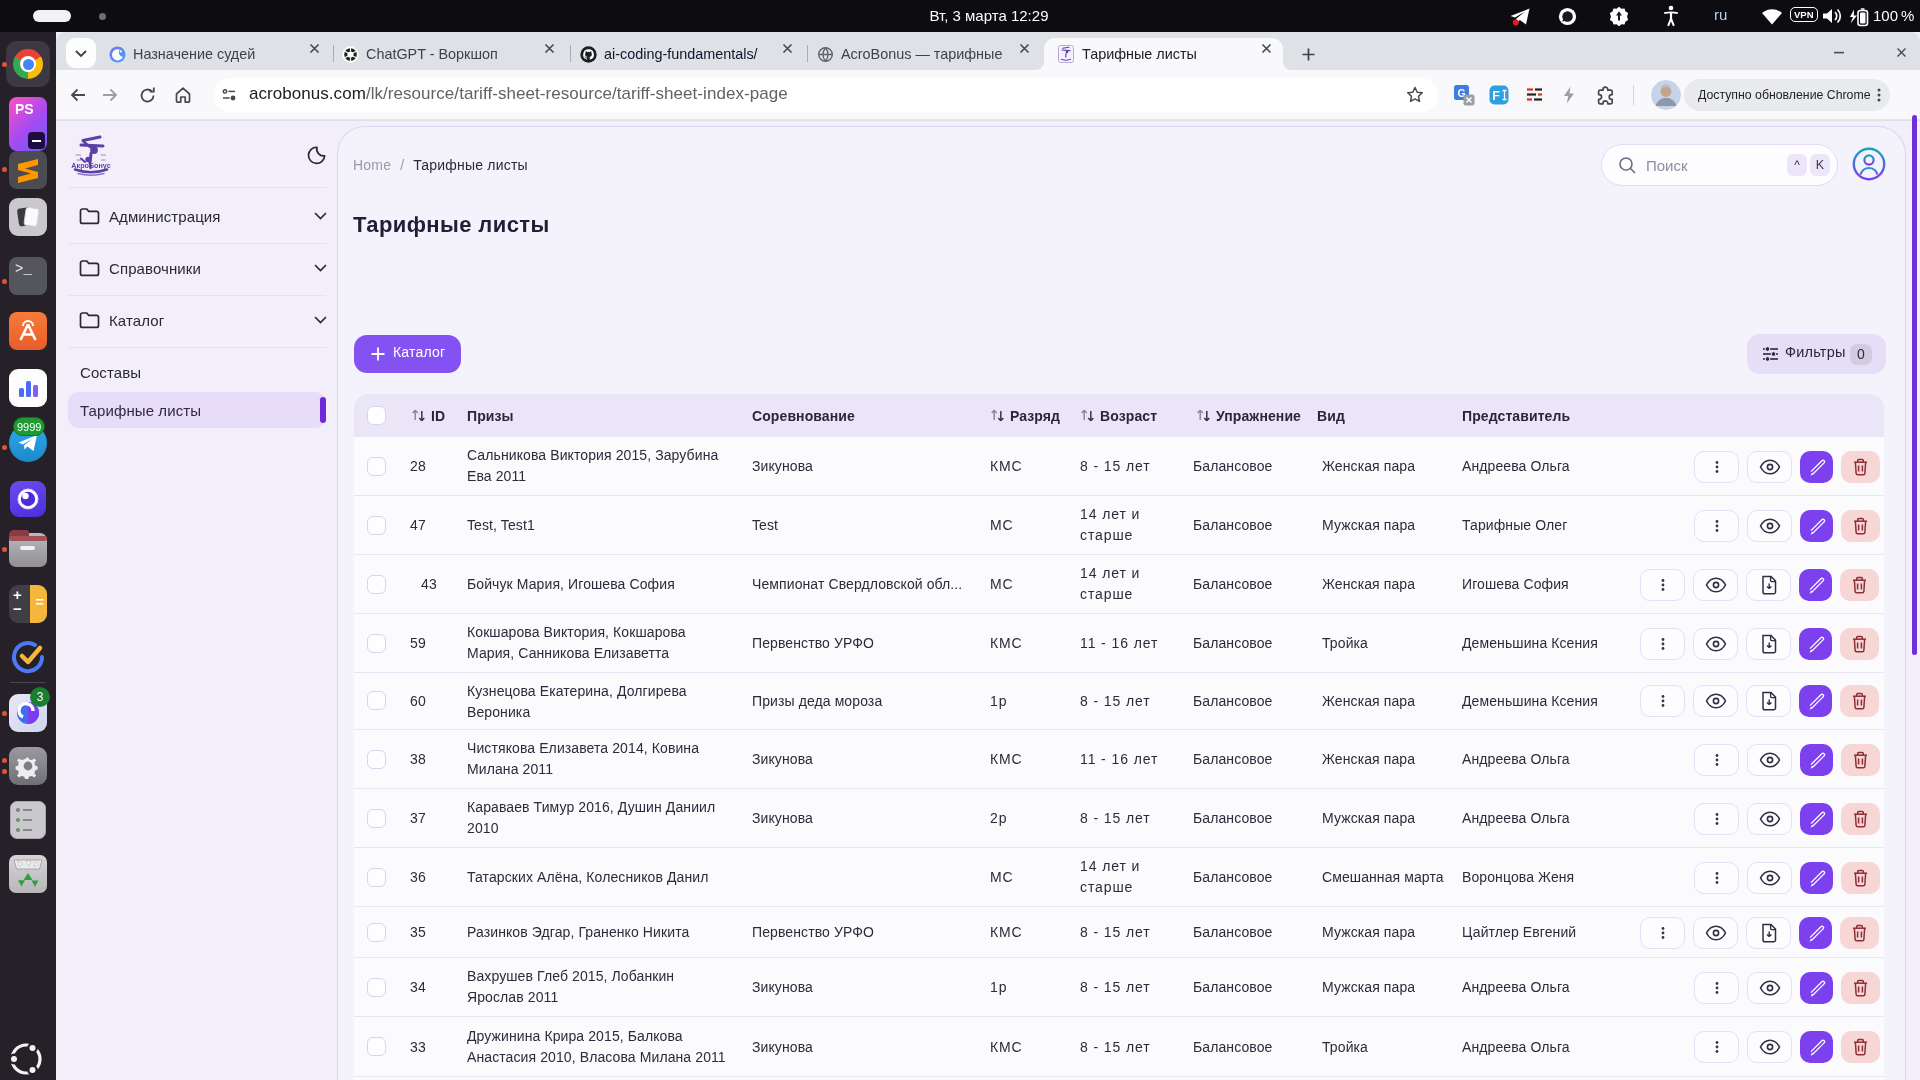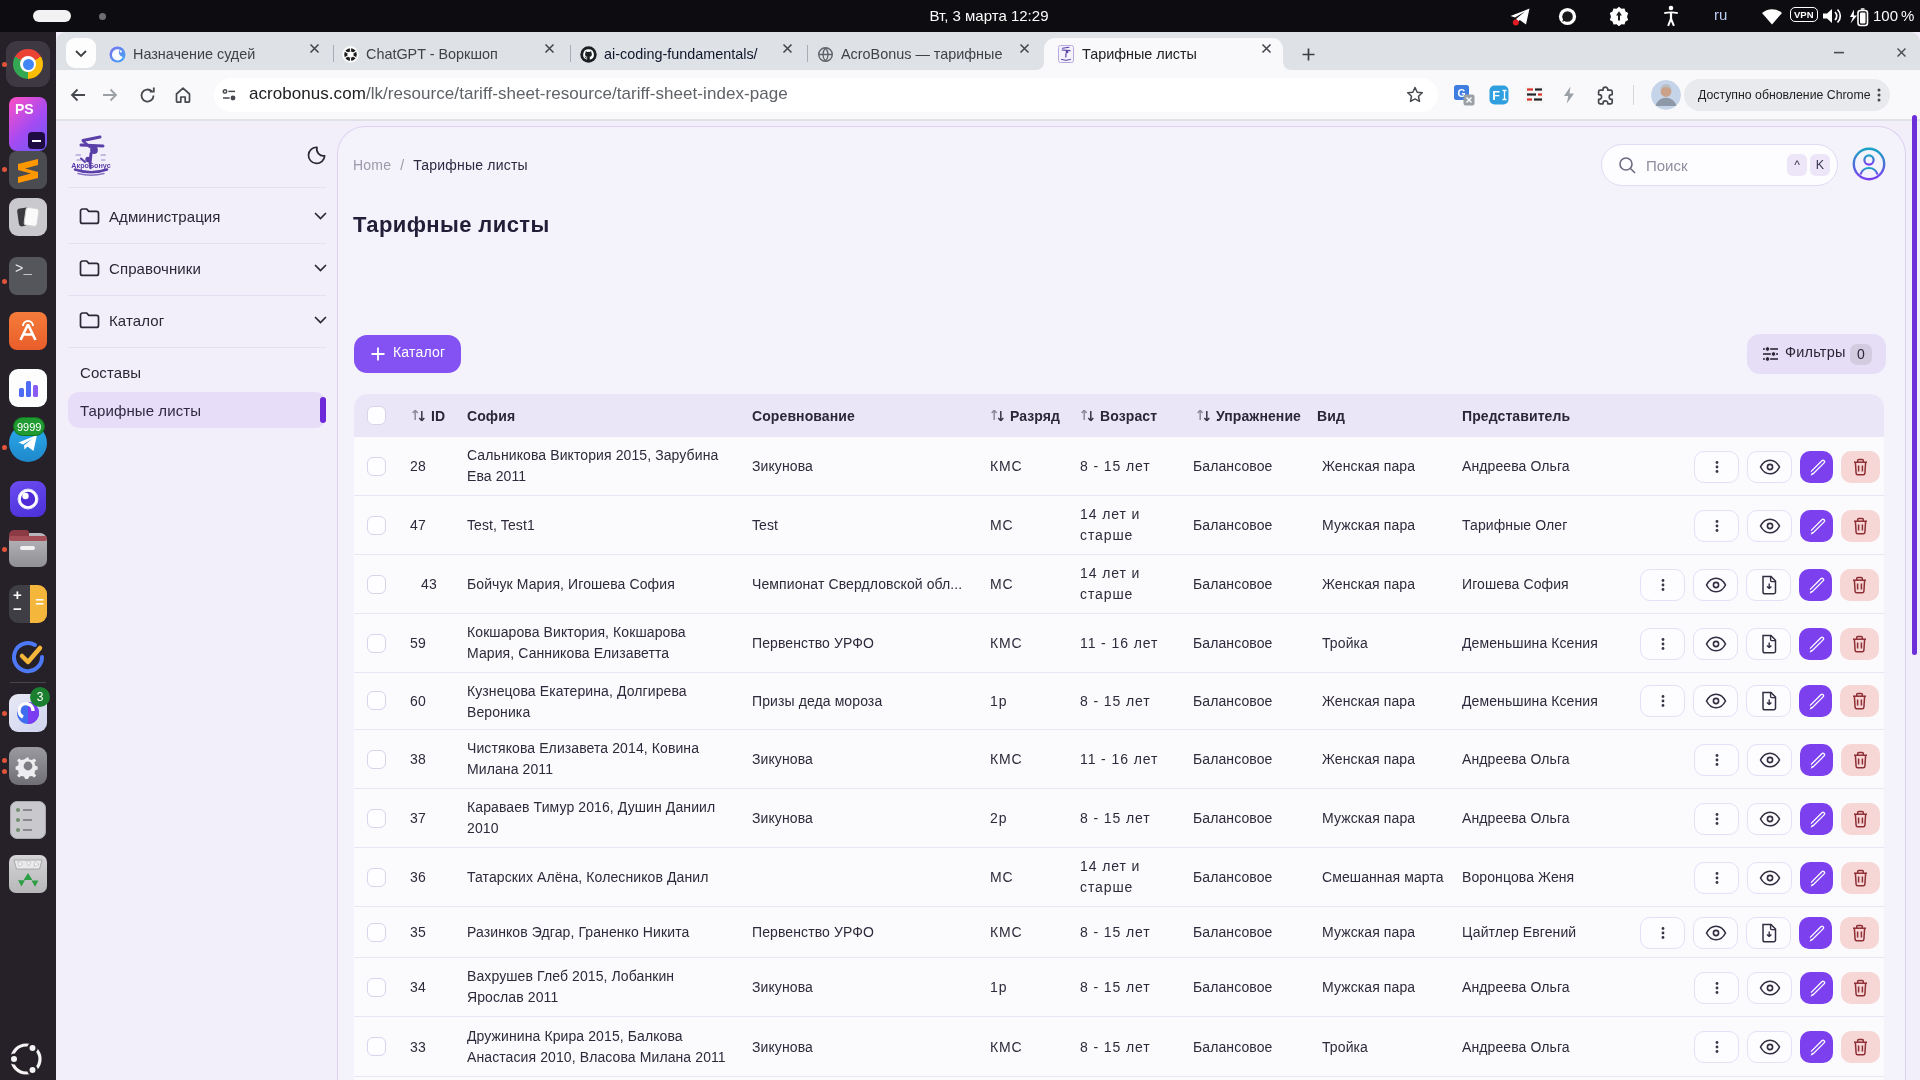--- a/index.html
+++ b/index.html
@@ -554,21 +554,21 @@
       <span style="position:absolute;left:38px;top:10px;letter-spacing:0.2px">Фильтры</span>
       <span class="badge">0</span>
     </div>
     <div id="table">
 <div id="thead">
         <span class="cb" style="top:12px"></span>
         <div class="th" style="left:57px"><svg width="15" height="15" viewBox="0 0 15 15" fill="none" style="margin-right:5px">
             <path d="M4.2 12 V2.6 M4.2 2.2 L1.7 4.9 M4.2 2.2 L6.7 4.9" stroke="#8d8999" stroke-width="1.5"></path>
             <path d="M10.8 3 V12.4 M10.8 12.8 L8.3 10.1 M10.8 12.8 L13.3 10.1" stroke="#3a3547" stroke-width="1.5"></path>
           </svg>ID</div>
-        <div class="th" style="left:113px">София</div>
+        <div class="th" style="left:113px">Призы</div>
         <div class="th" style="left:398px">Соревнование</div>
         <div class="th" style="left:636px"><svg width="15" height="15" viewBox="0 0 15 15" fill="none" style="margin-right:5px">
             <path d="M4.2 12 V2.6 M4.2 2.2 L1.7 4.9 M4.2 2.2 L6.7 4.9" stroke="#8d8999" stroke-width="1.5"></path>
             <path d="M10.8 3 V12.4 M10.8 12.8 L8.3 10.1 M10.8 12.8 L13.3 10.1" stroke="#3a3547" stroke-width="1.5"></path>
           </svg>Разряд</div>
         <div class="th" style="left:726px"><svg width="15" height="15" viewBox="0 0 15 15" fill="none" style="margin-right:5px">
             <path d="M4.2 12 V2.6 M4.2 2.2 L1.7 4.9 M4.2 2.2 L6.7 4.9" stroke="#8d8999" stroke-width="1.5"></path>
             <path d="M10.8 3 V12.4 M10.8 12.8 L8.3 10.1 M10.8 12.8 L13.3 10.1" stroke="#3a3547" stroke-width="1.5"></path>
           </svg>Возраст</div>
         <div class="th" style="left:842px"><svg width="15" height="15" viewBox="0 0 15 15" fill="none" style="margin-right:5px">

